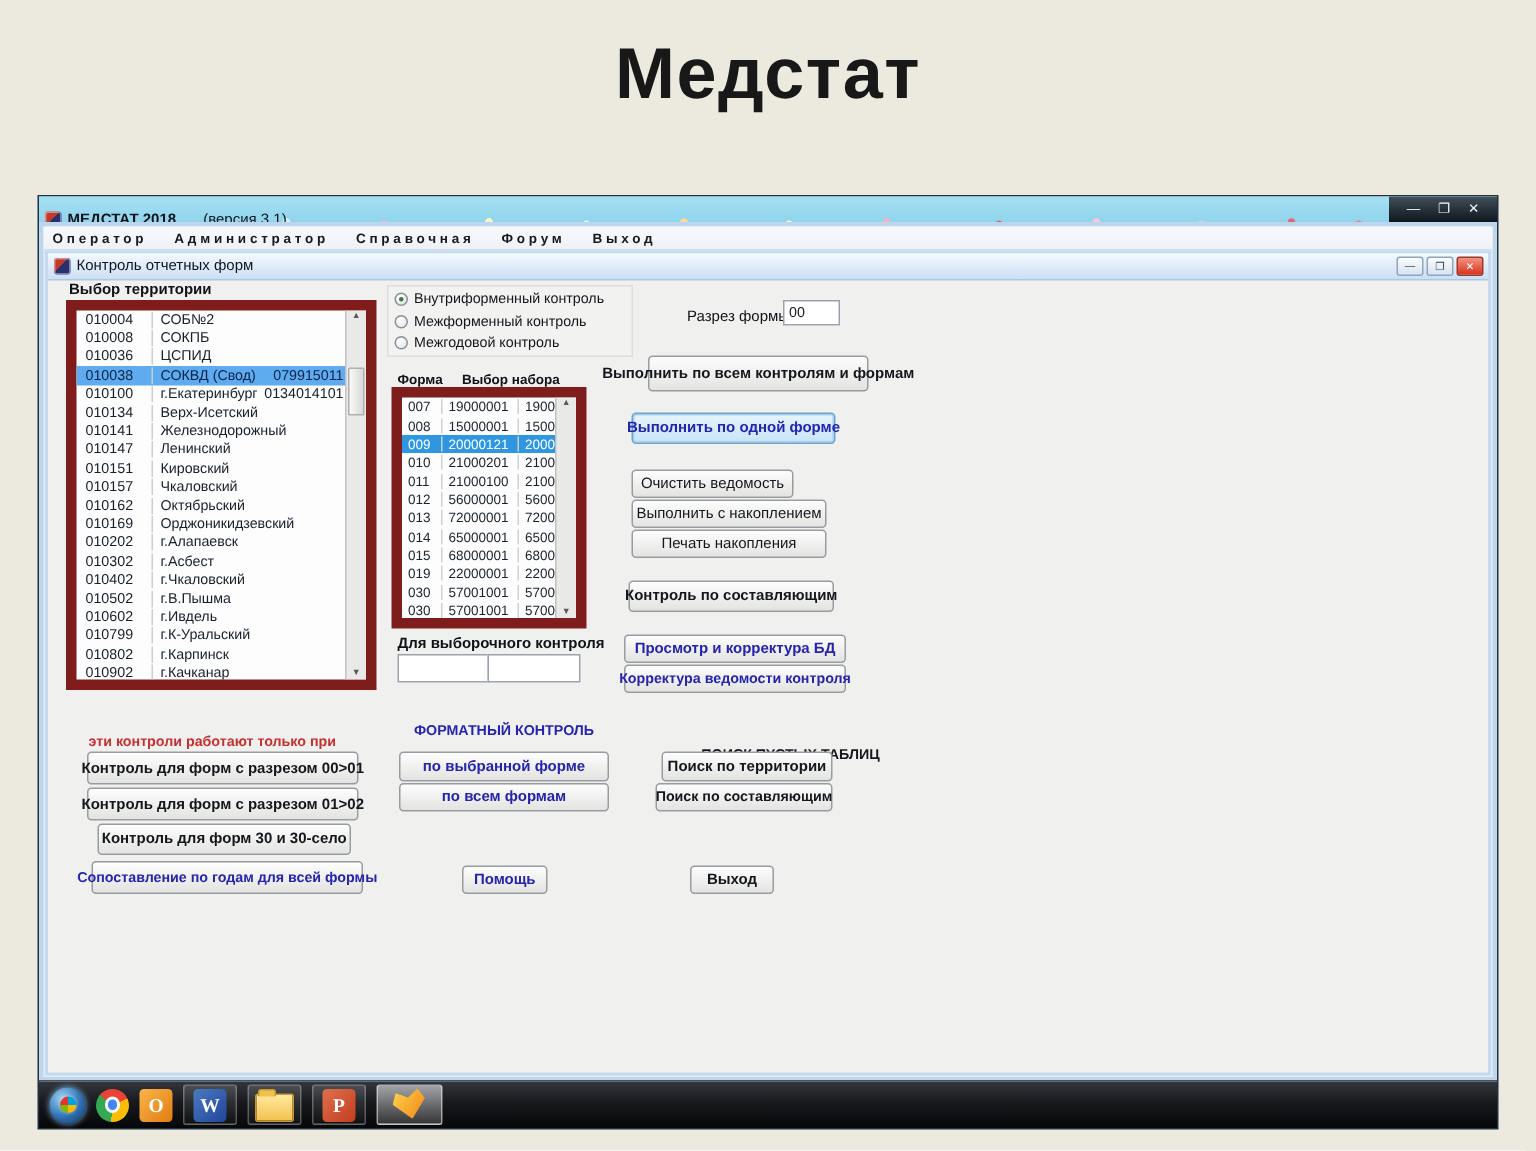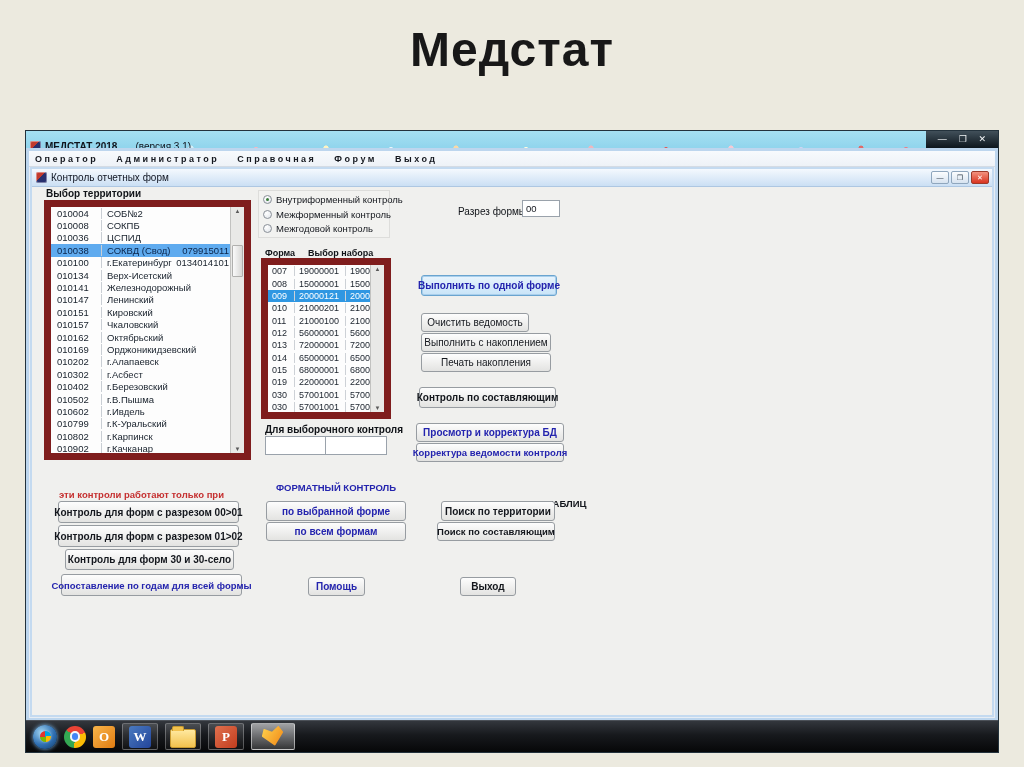--- a/index.html
+++ b/index.html
@@ -59,21 +59,21 @@
   .trow .tcode{width:44px;padding-left:6px;flex:none;}
   .trow .tname{border-left:1px solid #c9ced4;padding-left:5px;flex:1;overflow:hidden;}
   .trow .textra{position:absolute;right:15px;}
   .trow.sel{background:#5fabef;color:#0a2348;}
   .vscroll{position:absolute;top:0;right:0;bottom:0;width:13px;background:#e9e9e7;border-left:1px solid #c2c2c0;font-size:6px;color:#5a5a5a;text-align:center;}
   .vscroll .up{position:absolute;top:1px;left:0;right:0;}
   .vscroll .down{position:absolute;bottom:1px;left:0;right:0;}
   .vthumb{position:absolute;left:1px;right:1px;background:linear-gradient(to right,#fafafa,#d8d8d6);border:1px solid #b0b0ae;border-radius:1px;}
 
   
-  .radio-group{position:absolute;left:226px;top:21px;width:132px;height:48px;background:#f2f2f0;border:1px solid #dddddb;box-sizing:border-box;padding:3px 4px;display:flex;flex-direction:column;justify-content:space-between;}
+  .radio-group{position:absolute;left:226px;top:21px;width:164px;height:48px;background:#f2f2f0;border:1px solid #dddddb;box-sizing:border-box;padding:3px 4px;display:flex;flex-direction:column;justify-content:space-between;}
   .radio-row{display:flex;align-items:center;gap:4px;font-size:9.5px;color:#13161c;white-space:nowrap;}
   .radio-dot{width:9px;height:9px;border-radius:50%;border:1px solid #8a9098;background:radial-gradient(circle at 35% 30%,#ffffff,#dfe3e8);box-sizing:border-box;flex:none;position:relative;}
   .radio-row.on .radio-dot::after{content:"";position:absolute;inset:2px;border-radius:50%;background:#3a7c3a;}
 
   .text-input{position:absolute;background:#ffffff;border:1px solid #9aa2ab;box-sizing:border-box;font-size:9.5px;font-family:"Liberation Sans",sans-serif;padding:1px 3px;color:#15181f;}
 
   
   .f-list{left:229px;top:89px;width:130px;height:161px;}
   .frow{display:flex;align-items:center;height:12.35px;font-size:9px;color:#1a222c;white-space:nowrap;}
   .frow span{padding-left:4px;}
@@ -215,21 +215,21 @@
               <div class="trow">
                 <span class="tcode">010202</span>
                 <span class="tname">г.Алапаевск</span>
               </div>
               <div class="trow">
                 <span class="tcode">010302</span>
                 <span class="tname">г.Асбест</span>
               </div>
               <div class="trow">
                 <span class="tcode">010402</span>
-                <span class="tname">г.Березовский</span>
+                <span class="tname">г.Чкаловский</span>
               </div>
               <div class="trow">
                 <span class="tcode">010502</span>
                 <span class="tname">г.В.Пышма</span>
               </div>
               <div class="trow">
                 <span class="tcode">010602</span>
                 <span class="tname">г.Ивдель</span>
               </div>
               <div class="trow">
@@ -266,20 +266,21 @@
               </div>
               <div class="radio-row">
                 <span class="radio-dot"></span>
                 <span>Межгодовой контроль</span>
               </div>
             </div>
 
           <span class="lbl" style="left:426px;top:20px;">Разрез формы:</span>
           <input class="text-input" style="left: 490px; top: 14px; width: 38px; height: 17px;" value="00">
 
+          <div class="btn bold" style="left:400px;top:51px;width:147px;height:24px;">Выполнить по всем  контролям и формам</div>
 
           <span class="lbl bold" style="left:233px;top:62px;font-size:9px;">Форма</span>
           <span class="lbl bold" style="left:276px;top:62px;font-size:9px;">Выбор набора</span>
 
           <div class="listbox f-list" style="top:72px;">
             <div class="frow">
                 <span class="c1">007</span>
                 <span class="c2">19000001</span>
                 <span class="c3">19000156</span>
               </div>

